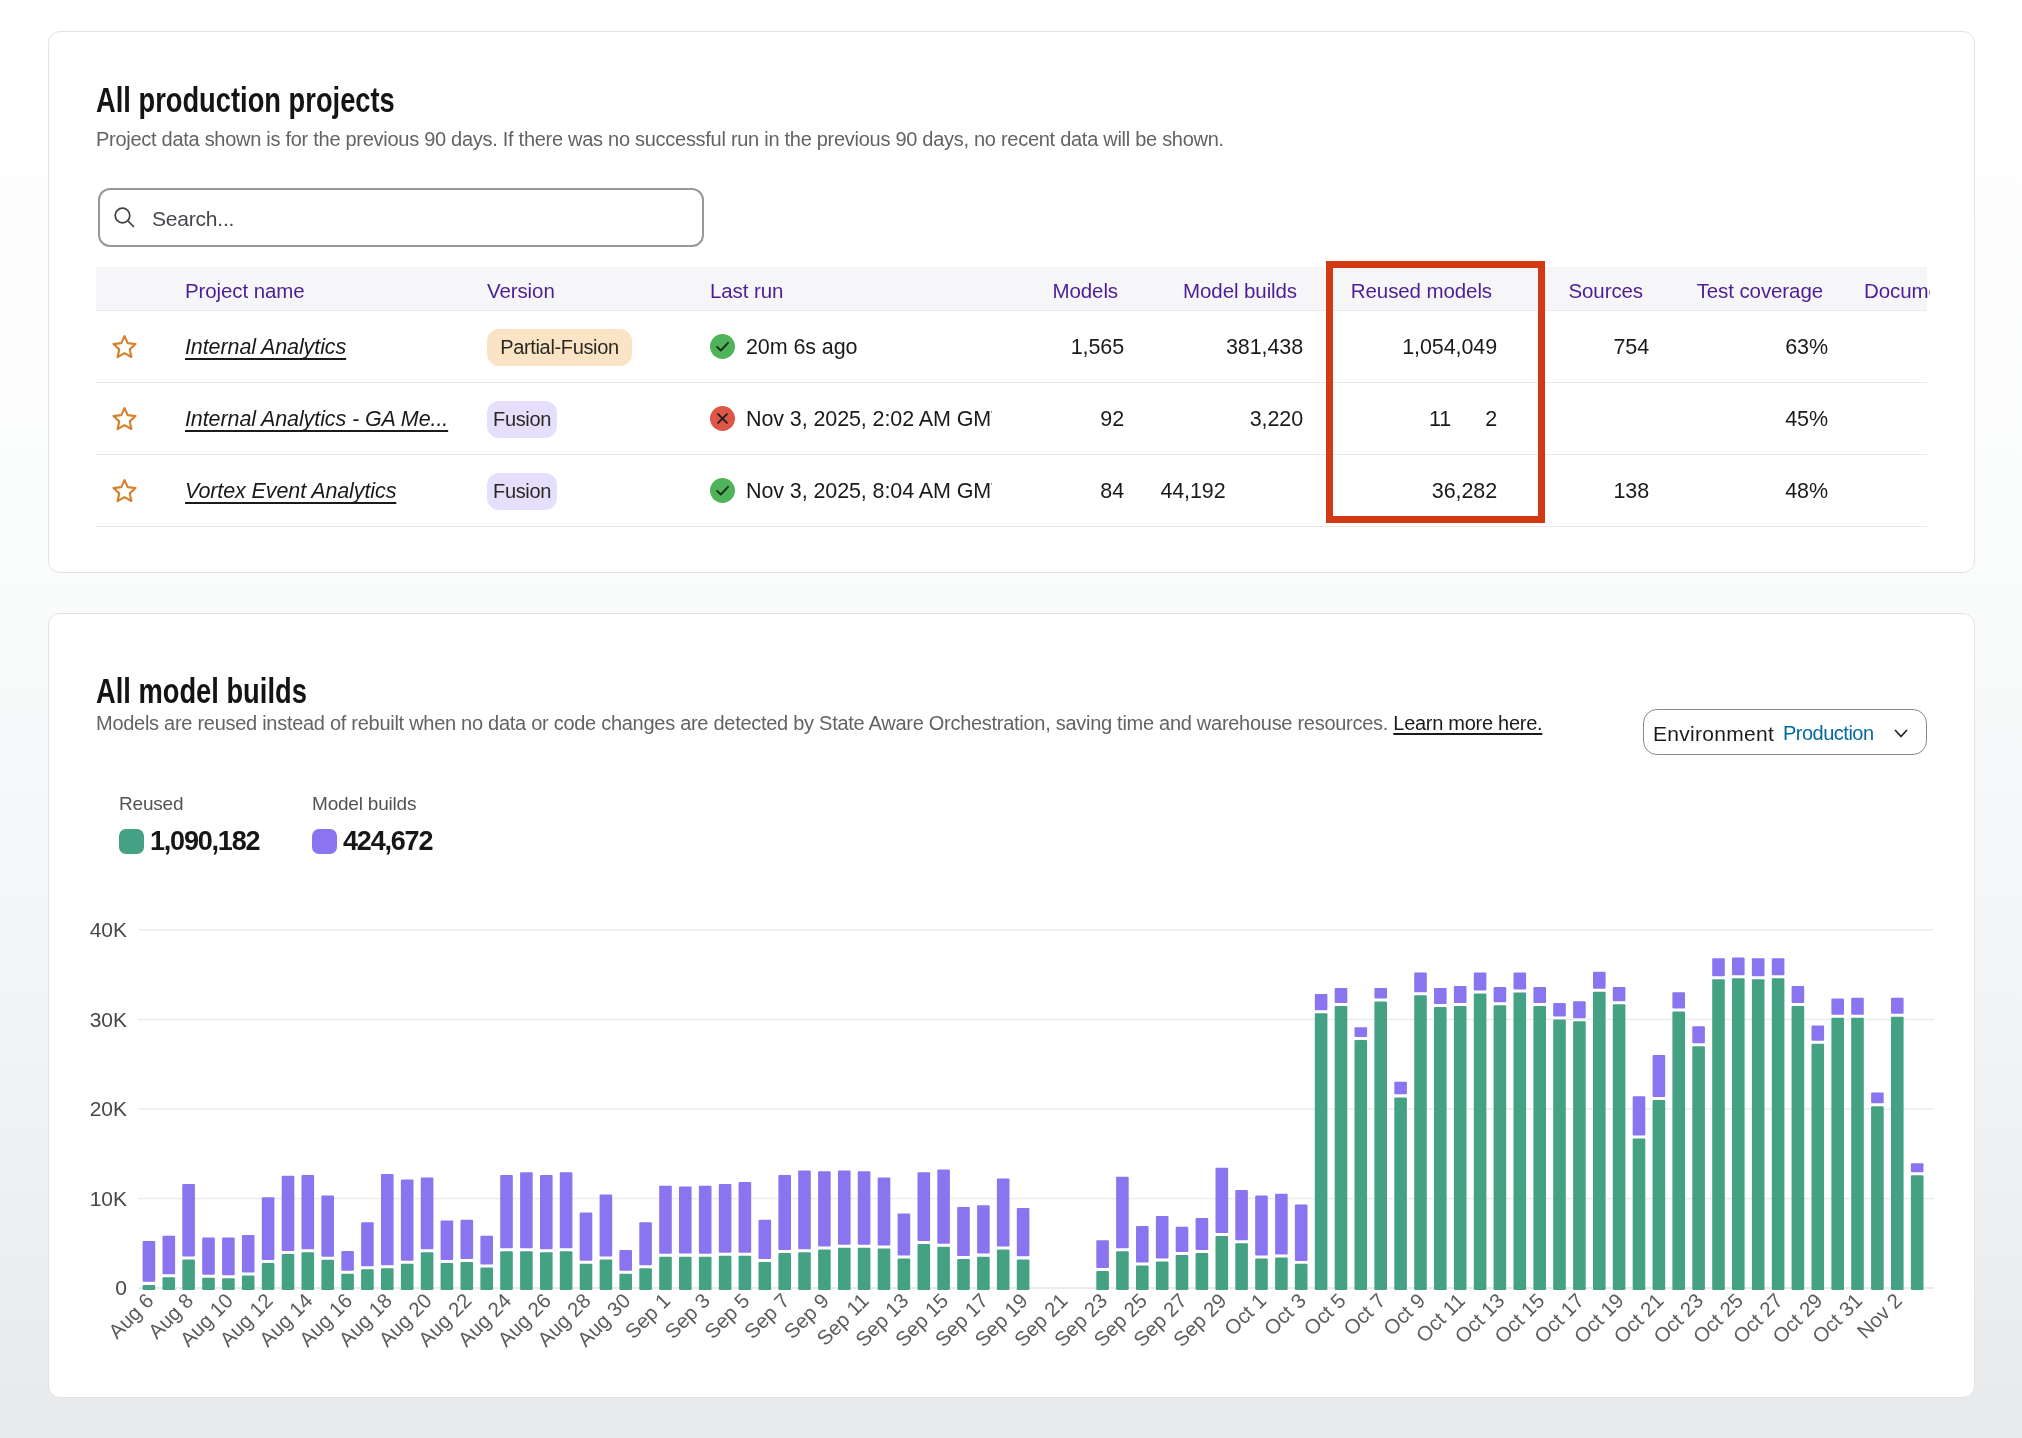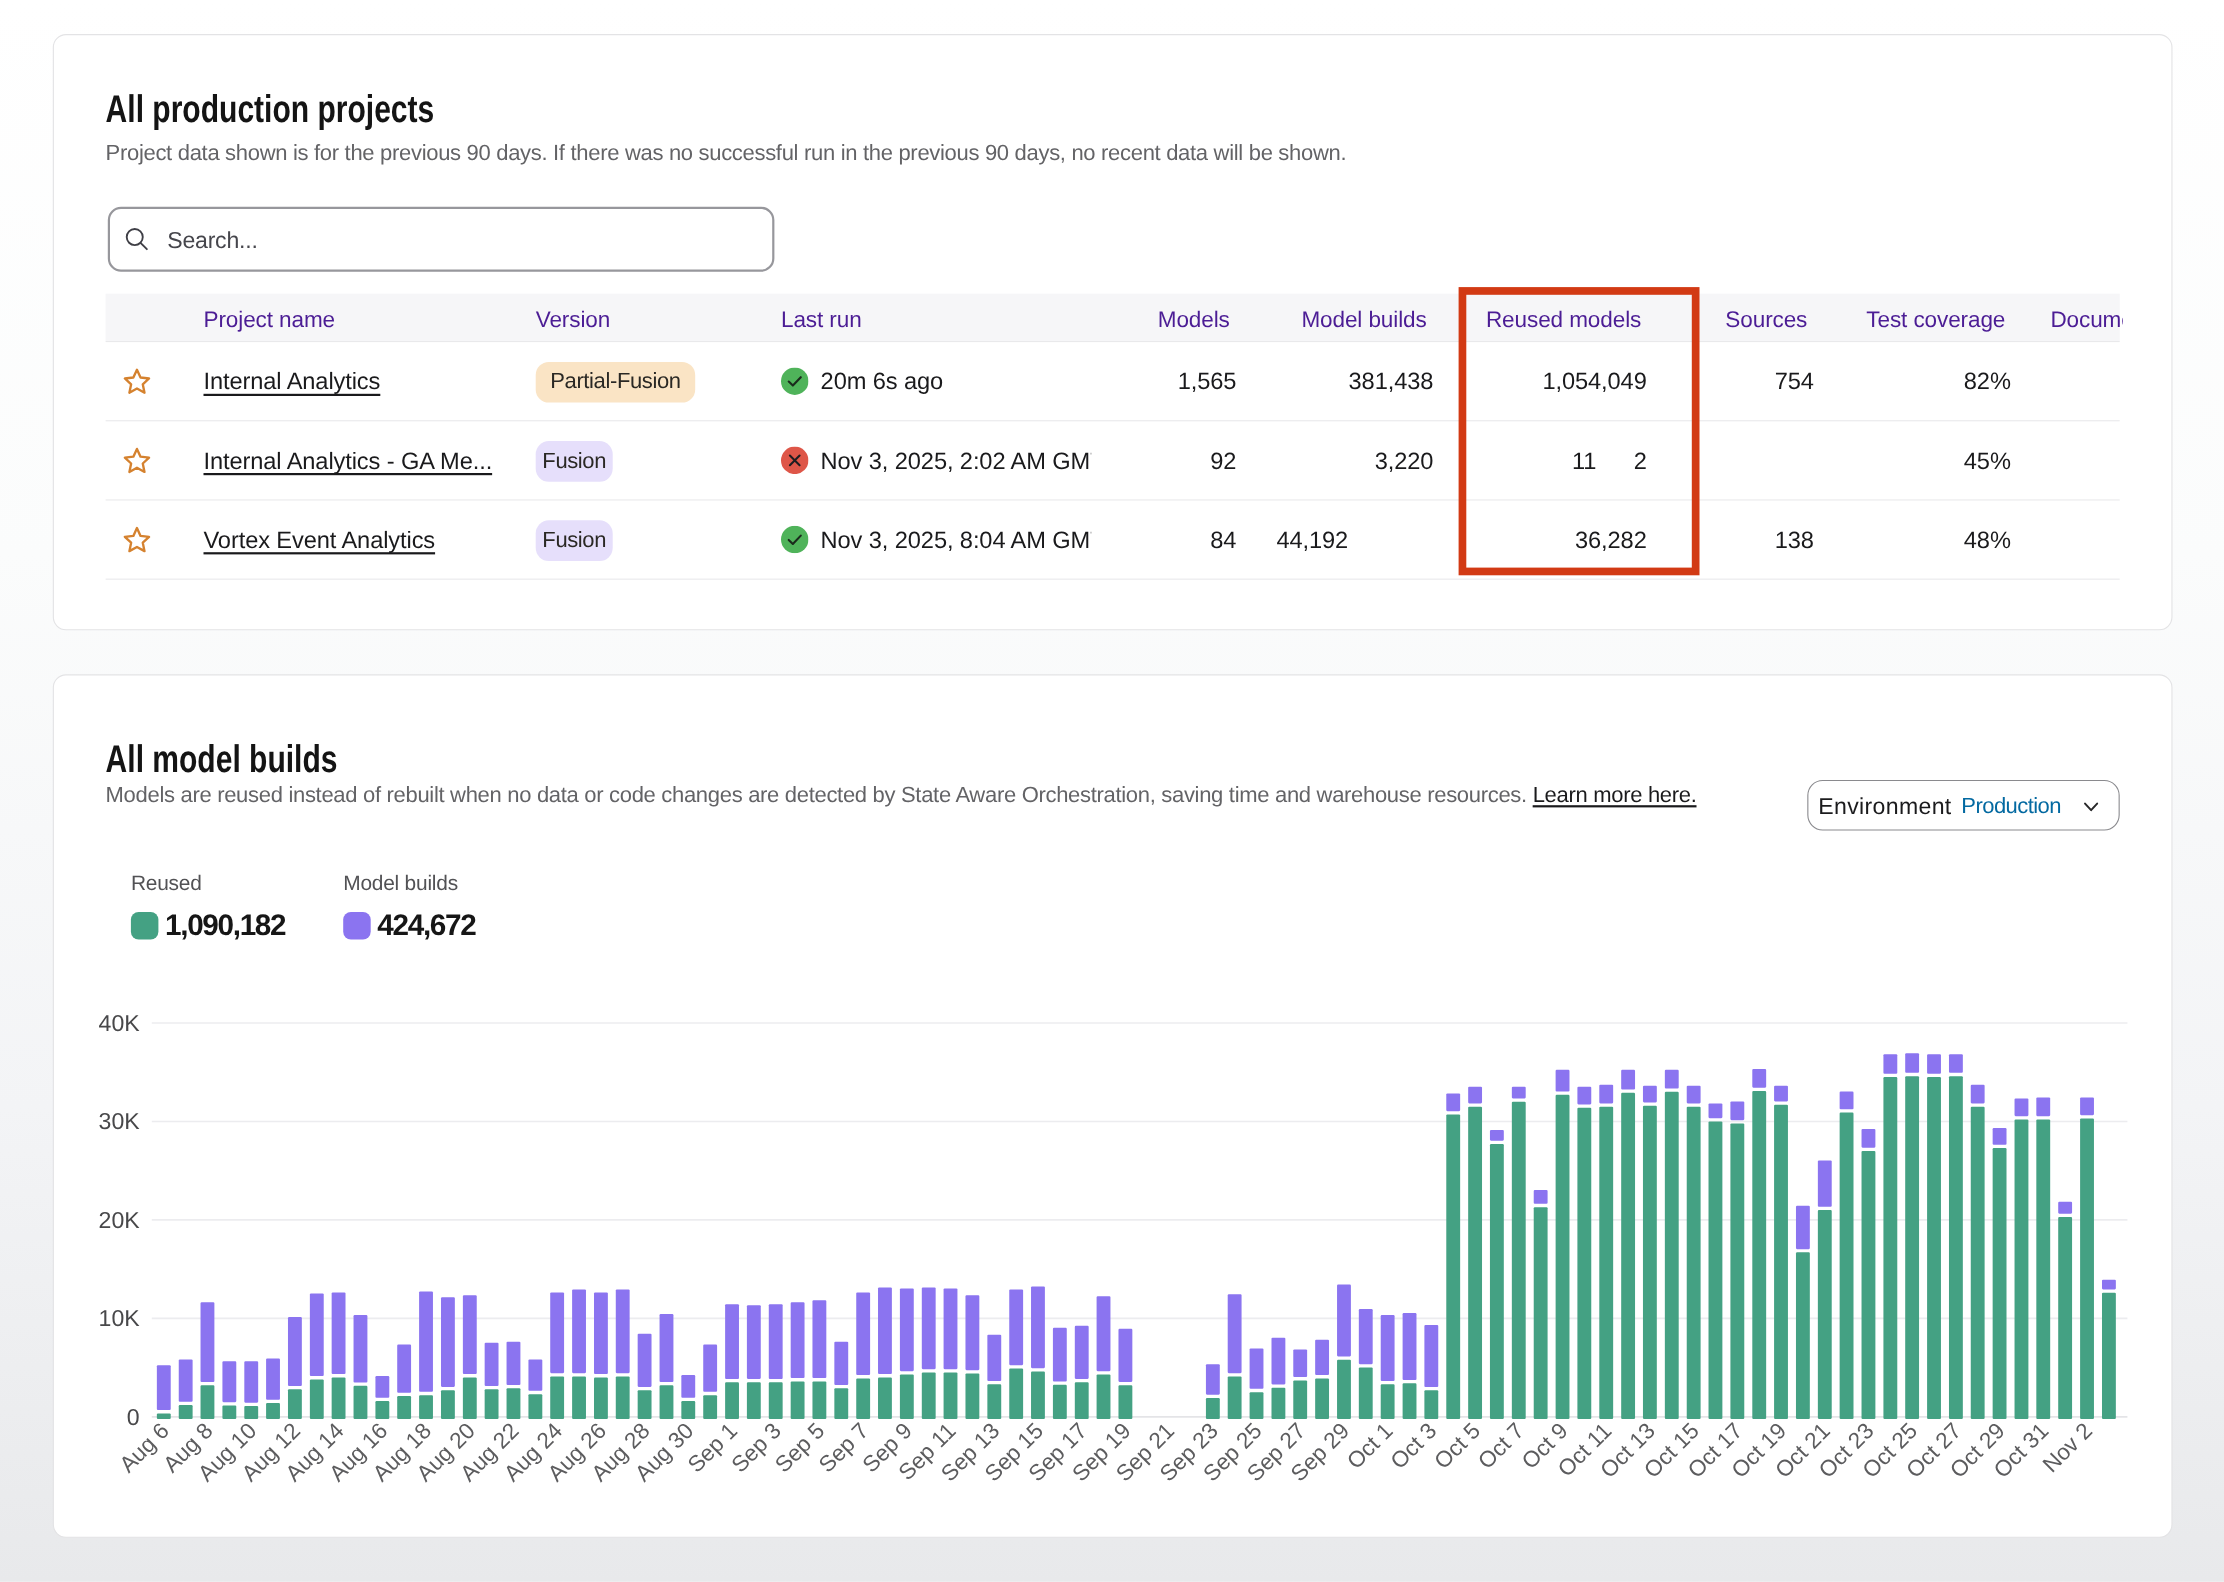--- a/index.html
+++ b/index.html
@@ -3,21 +3,21 @@
 <style>
 * { margin:0; padding:0; box-sizing:border-box; }
 html,body { width:2022px; height:1438px; font-family:"Liberation Sans",sans-serif; }
 body { background:linear-gradient(180deg,#ffffff 0%,#fbfcfc 35%,#f3f4f6 70%,#e8e9eb 100%); position:relative; overflow:hidden; }
 .abs { position:absolute; }
 .card { position:absolute; left:48px; width:1927px; background:#fff; border:1px solid #e3e3e5; border-radius:12px; }
 .t { font-size:21.5px; color:#1a1a1c; letter-spacing:-0.1px; white-space:nowrap; }
 .h { font-size:20.5px; color:#4c1d95; letter-spacing:-0.1px; white-space:nowrap; }
 .sub { font-size:20px; color:#636366; letter-spacing:-0.28px; white-space:nowrap; }
 .sep { width:1831px; height:1px; background:#e9e9eb; }
-.lnk { text-decoration:underline; text-underline-offset:4px; text-decoration-thickness:1.5px; }
+.lnk { text-decoration:underline; text-underline-offset:4px; text-decoration-thickness:1.5px;font-style:italic; }
 .badge { height:37px; border-radius:12px; font-size:20px; letter-spacing:-0.35px; color:#2a2824; display:flex; align-items:center; justify-content:center; }
 .bo { width:145px; background:#fae4c5; }
 .bp { width:70px; background:#e6dffb; }
 h1 { font-size:35px; font-weight:700; color:#141414; transform:scaleX(0.78); transform-origin:0 0; white-space:nowrap; }
 .chart { position:absolute; left:0; top:895px; }
 </style></head>
 <body>
 <div class="card" style="top:31px;height:542px"></div>
 <div class="card" style="top:613px;height:785px"></div>
 
@@ -52,21 +52,21 @@
 <div class="abs badge bo" style="left:487px;top:329px">Partial-Fusion</div>
 <svg class="abs" style="left:710px;top:334px" width="25" height="25" viewBox="0 0 26 26">
 <circle cx="13" cy="13" r="13" fill="#4fb35a"></circle>
 <path d="M7.3 13.4 L11.2 17.2 L18.7 9.3" fill="none" stroke="#1a2b1c" stroke-width="2" stroke-linecap="round" stroke-linejoin="round"></path>
   </svg>
 <div class="abs t" style="left:746px;top:335px;">20m 6s ago</div>
 <div class="abs t" style="left:904px;top:335px;width:220px;text-align:right;">1,565</div>
 <div class="abs t" style="left:1083px;top:335px;width:220px;text-align:right;">381,438</div>
 <div class="abs t" style="left:1277px;top:335px;width:220px;text-align:right;">1,054,049</div>
 <div class="abs t" style="left:1429px;top:335px;width:220px;text-align:right;padding-left:24px;">754</div>
-<div class="abs t" style="left:1608px;top:335px;width:220px;text-align:right;">82%</div>
+<div class="abs t" style="left:1608px;top:335px;width:220px;text-align:right;">63%</div>
 <svg class="abs" style="left:111px;top:406px" width="27" height="26" viewBox="0 0 24 23">
 <path d="M12 1.8 L14.9 8.1 L21.8 8.9 L16.7 13.6 L18.1 20.4 L12 17 L5.9 20.4 L7.3 13.6 L2.2 8.9 L9.1 8.1 Z" fill="none" stroke="#d5822f" stroke-width="1.9" stroke-linejoin="round"></path>
   </svg>
 <div class="abs t" style="left:185px;top:407px;"><span class="lnk">Internal Analytics - GA Me...</span></div>
 <div class="abs badge bp" style="left:487px;top:401px">Fusion</div>
 <svg class="abs" style="left:710px;top:406px" width="25" height="25" viewBox="0 0 26 26">
 <circle cx="13" cy="13" r="13" fill="#de5648"></circle>
 <path d="M8.4 8.4 L17.6 17.6 M17.6 8.4 L8.4 17.6" fill="none" stroke="#1d1d20" stroke-width="1.9" stroke-linecap="round"></path>
   </svg>
 <div class="abs t" style="left:746px;top:407px;width:246px;overflow:hidden;white-space:nowrap">Nov 3, 2025, 2:02 AM GMT</div>

